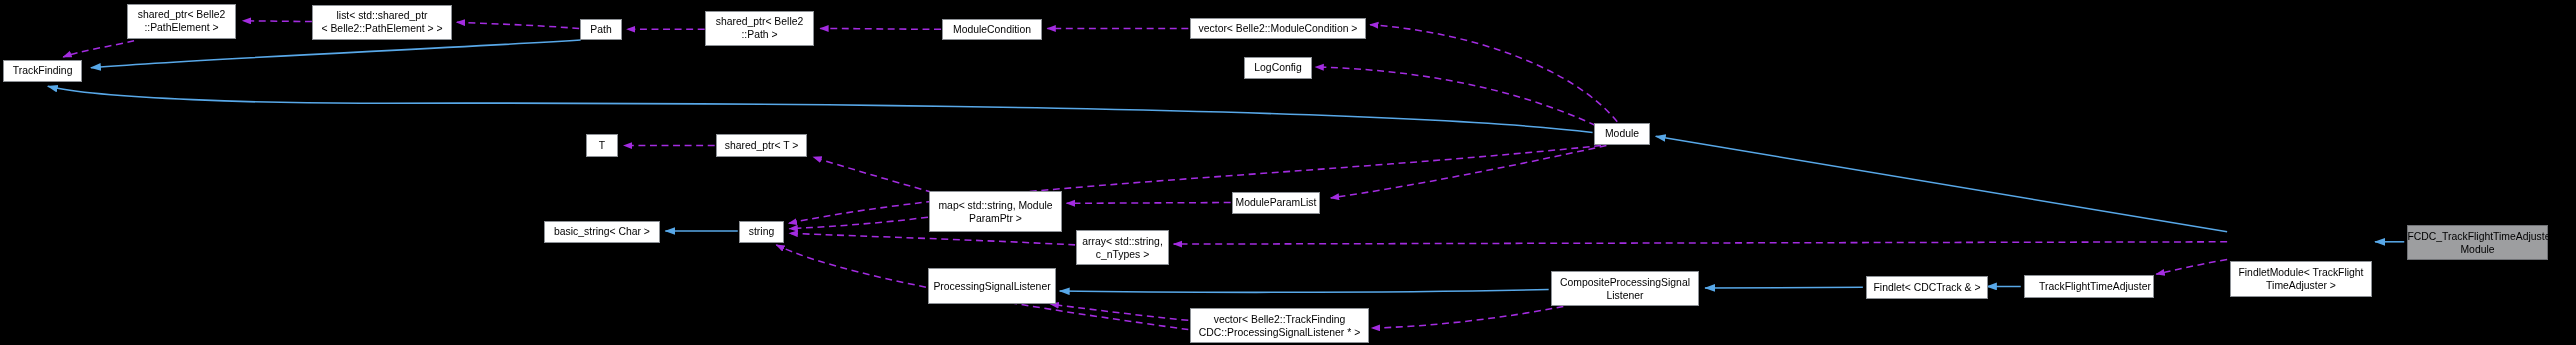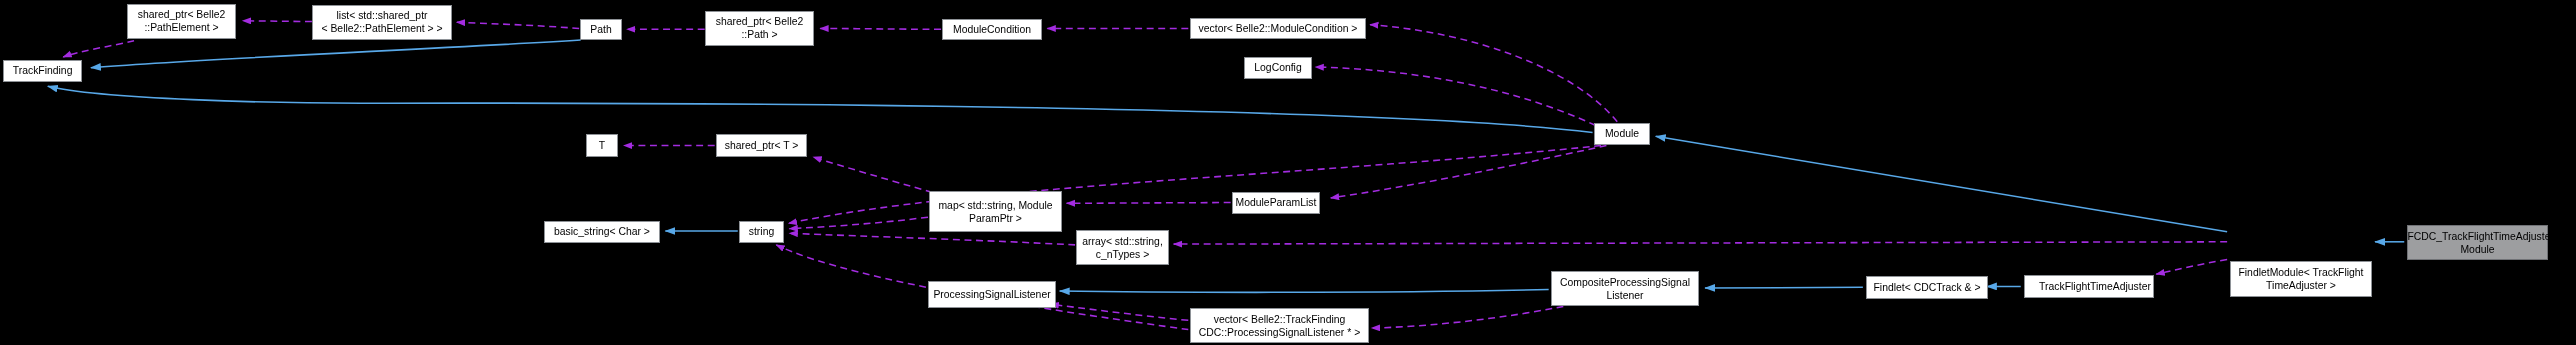--- a/index.html
+++ b/index.html
@@ -106,21 +106,21 @@
   <div class="node" style="left:544px;top:221px;width:116px;height:21.6px;">
     <span>basic_string&lt; Char &gt;</span>
   </div>
   <div class="node" style="left:739px;top:221px;width:45px;height:21.6px;">
     <span>string</span>
   </div>
   <div class="node" style="left:1076px;top:230px;width:93px;height:35px;">
     <span>array&lt; std::string,</span>
     <span>c_nTypes &gt;</span>
   </div>
-  <div class="node" style="left:928px;top:281px;width:128px;height:27px;">
+  <div class="node" style="left:928px;top:268px;width:128px;height:36px;">
     <span>ProcessingSignalListener</span>
   </div>
   <div class="node" style="left:1190px;top:308px;width:179px;height:35px;">
     <span>vector&lt; Belle2::TrackFinding</span>
     <span>CDC::ProcessingSignalListener * &gt;</span>
   </div>
   <div class="node" style="left:1551px;top:271px;width:148px;height:35px;">
     <span>CompositeProcessingSignal</span>
     <span>Listener</span>
   </div>

